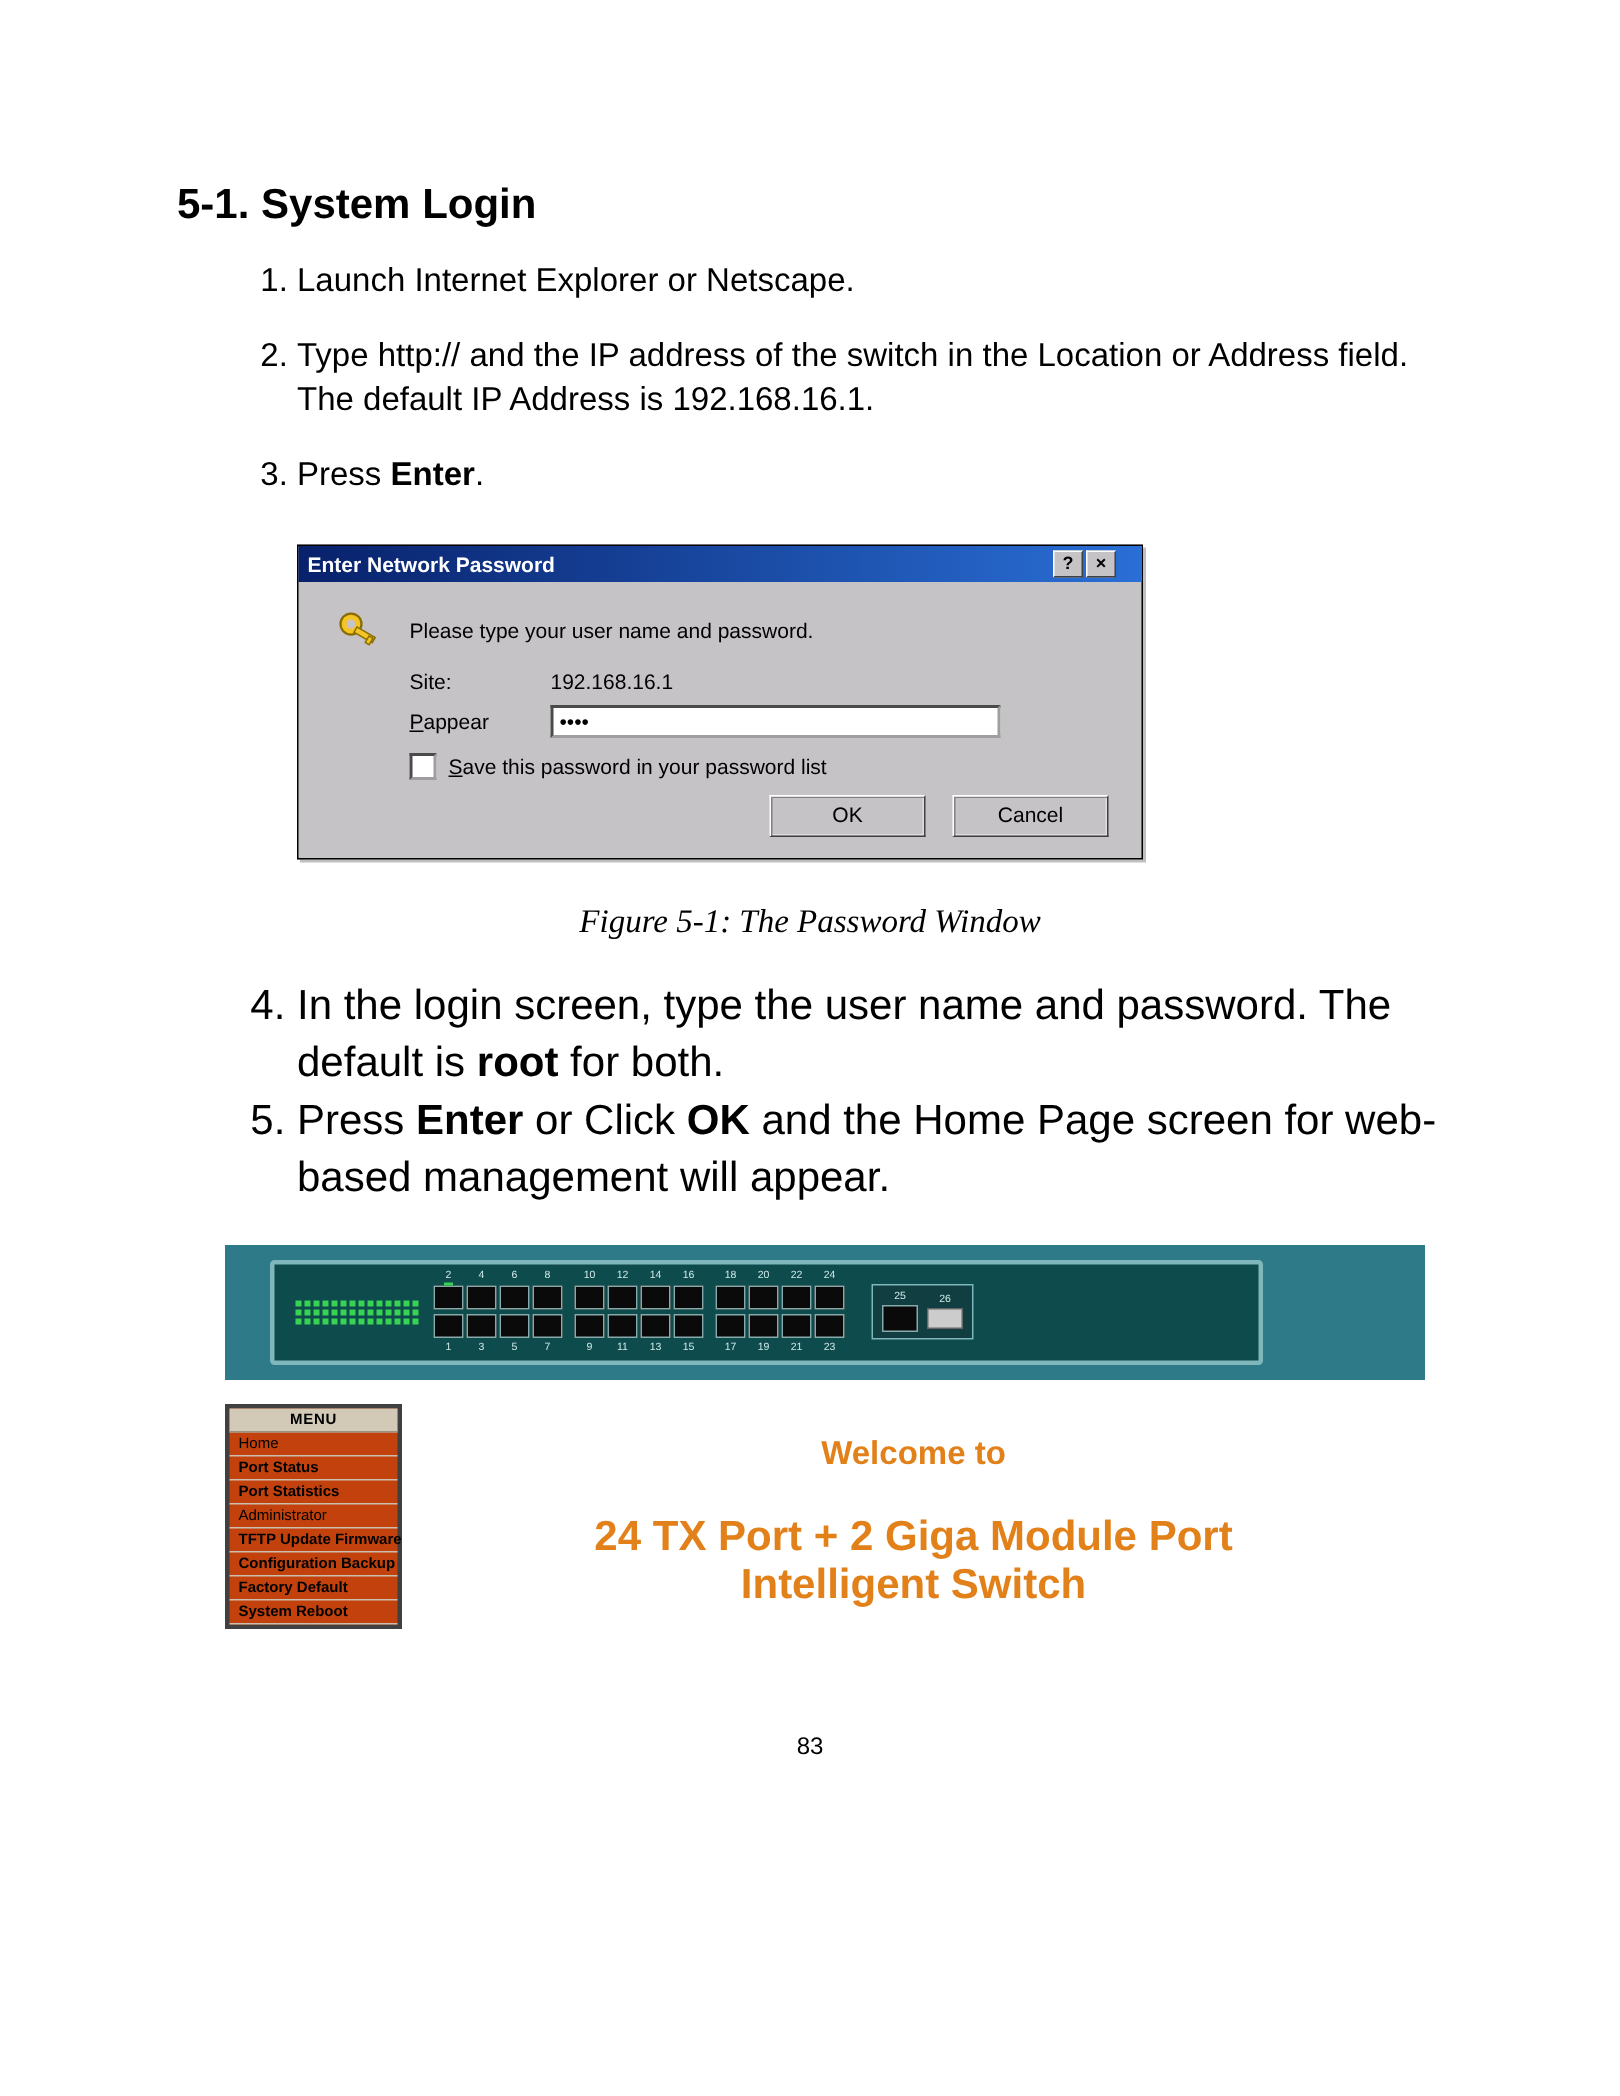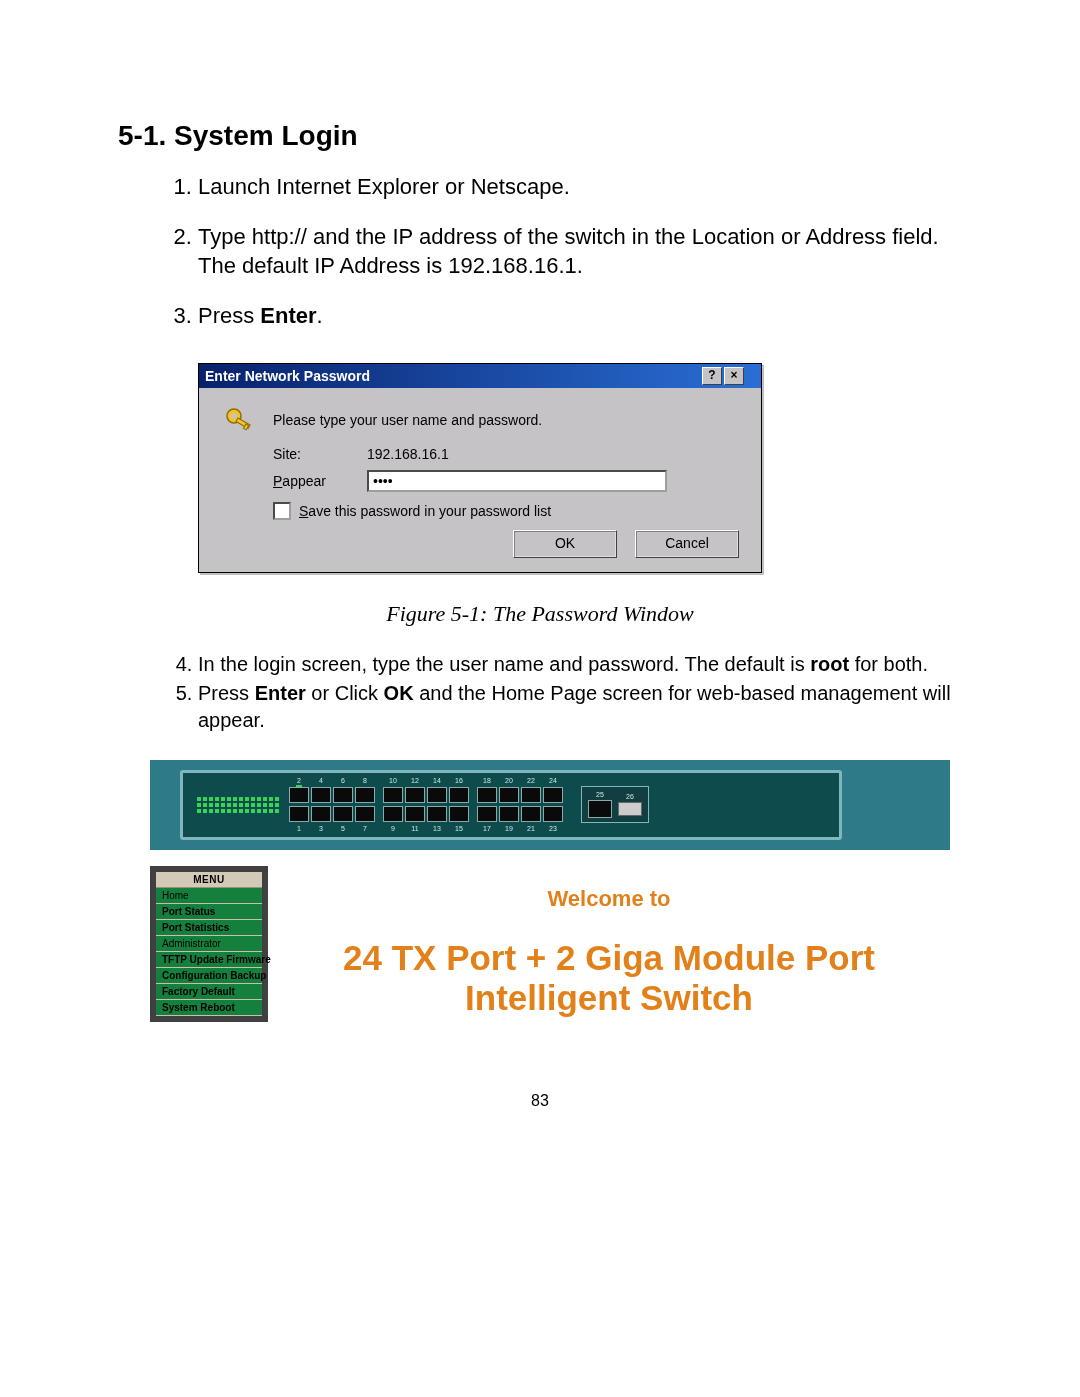--- a/index.html
+++ b/index.html
@@ -108,21 +108,21 @@
   }
   .fig-caption {
     text-align: center;
     font-family: "Times New Roman", Times, serif;
     font-style: italic;
     font-size: 22px;
     margin: 28px 0 24px 0;
   }
 
   ol.resume {
-    font-size: 20px;
+    font-size: 28px;
     line-height: 1.35;
     margin: 0 0 24px 0;
     padding-left: 80px;
   }
   ol.resume li { margin: 2px 0; }
   ol.resume .strong { font-weight: bold; }
 
   
   .home-wrap { margin: 26px 0 0 32px; width: 800px; }
   .home-banner {
@@ -170,22 +170,22 @@
     background:#113f41; padding:4px 6px; border:1px solid #7fb7bd;
   }
   .giga .port { width:22px; height:16px; }
   .giga .sfp {
     width:22px; height:12px; background:#ccc; border:1px solid #666;
   }
 
   .home-lower { display: flex; }
   .menu-col { width: 118px; padding-top: 16px; }
   .menu {
-    border: 6px solid #404040;
-    background: #15803d;
+    border: 3px solid #404040;
+    background: #c2410c;
     font-size: 10px;
   }
   .menu-header {
     background: #d2c9b7;
     text-align: center;
     font-weight: bold;
     font-size: 10px;
     padding: 2px 0;
     border-bottom: 1px solid #9a8f80;
     letter-spacing: .5px;
@@ -201,21 +201,21 @@
     flex: 1;
     text-align: center;
     padding-top: 36px;
   }
   .welcome .line {
     color: #e2811a;
     font-weight: 900;
     font-family: Verdana, Arial, sans-serif;
   }
   .welcome .l1 { font-size: 22px; margin-bottom: 26px; }
-  .welcome .l2 { font-size: 35px; line-height: 1.15; }
+  .welcome .l2 { font-size: 28px; line-height: 1.15; }
 
   .page-number {
     text-align: center;
     font-family: Liberation Sans, sans-serif;
     font-size: 16px;
     margin-top: 70px;
   }
 </style>
 </head>
 <body>

